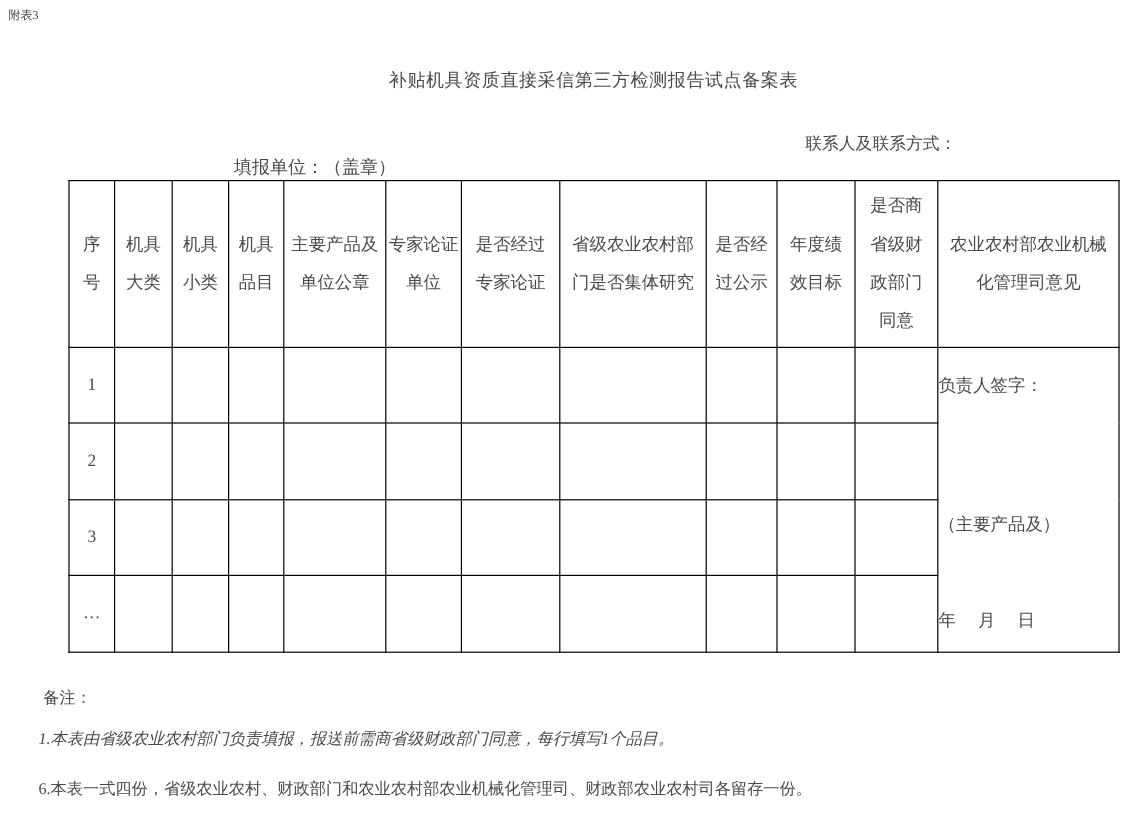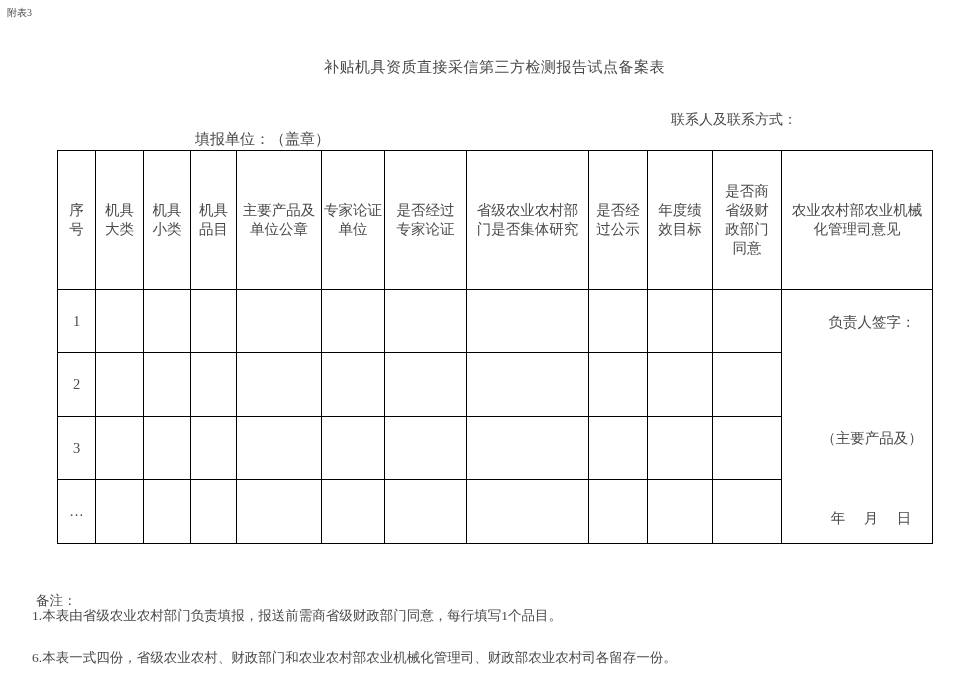--- a/index.html
+++ b/index.html
@@ -32,40 +32,40 @@
   }
   table.record-table td {
     border: 1px solid #000000;
     text-align: center; vertical-align: middle;
     padding: 0;
     font-size: 14.5px;
   }
   tr.header-row { height: 139px; }
   tr.header-row td {
     white-space: pre-line;
-    line-height: 19px;
+    line-height: 32px;
   }
   tr.body-row-a { height: 63px; }
   tr.body-row-b { height: 64px; }
   td.row-no { font-size: 13.5px; }
   td.sign-cell { vertical-align: top; }
   .sign-wrap { position: relative; width: 100%; height: 252px; }
   .sign-wrap > div {
-    position: absolute; left: 15px; width: 100%;
-    text-align: center; font-size: 14.5px; line-height: 20px;
+    position: absolute; left: 0; width: 100%;
+    text-align: left; font-size: 14.5px; line-height: 20px;
     white-space: pre;
   }
   .signature-line { top: 21px; }
   .seal-line { top: 137px; }
   .date-line { top: 217px; letter-spacing: 2px; }
   .notes-heading {
-    position: absolute; left: 36px; top: 592px; font-size: 13.5px; text-align: right;
+    position: absolute; left: 36px; top: 573px; font-size: 13.5px; text-align: right;
   }
   .note-line { position: absolute; left: 32px; font-size: 13.5px; }
-  .note-1 { top: 607px; }
+  .note-1 { top: 607px; font-style: italic; }
   .note-2 { top: 649px; }
 </style>
 </head>
 <body>
 
 <div class="appendix-label">附表3</div>
 
 <div class="form-title">补贴机具资质直接采信第三方检测报告试点备案表</div>
 
 <div class="unit-label">填报单位：（盖章）</div>

